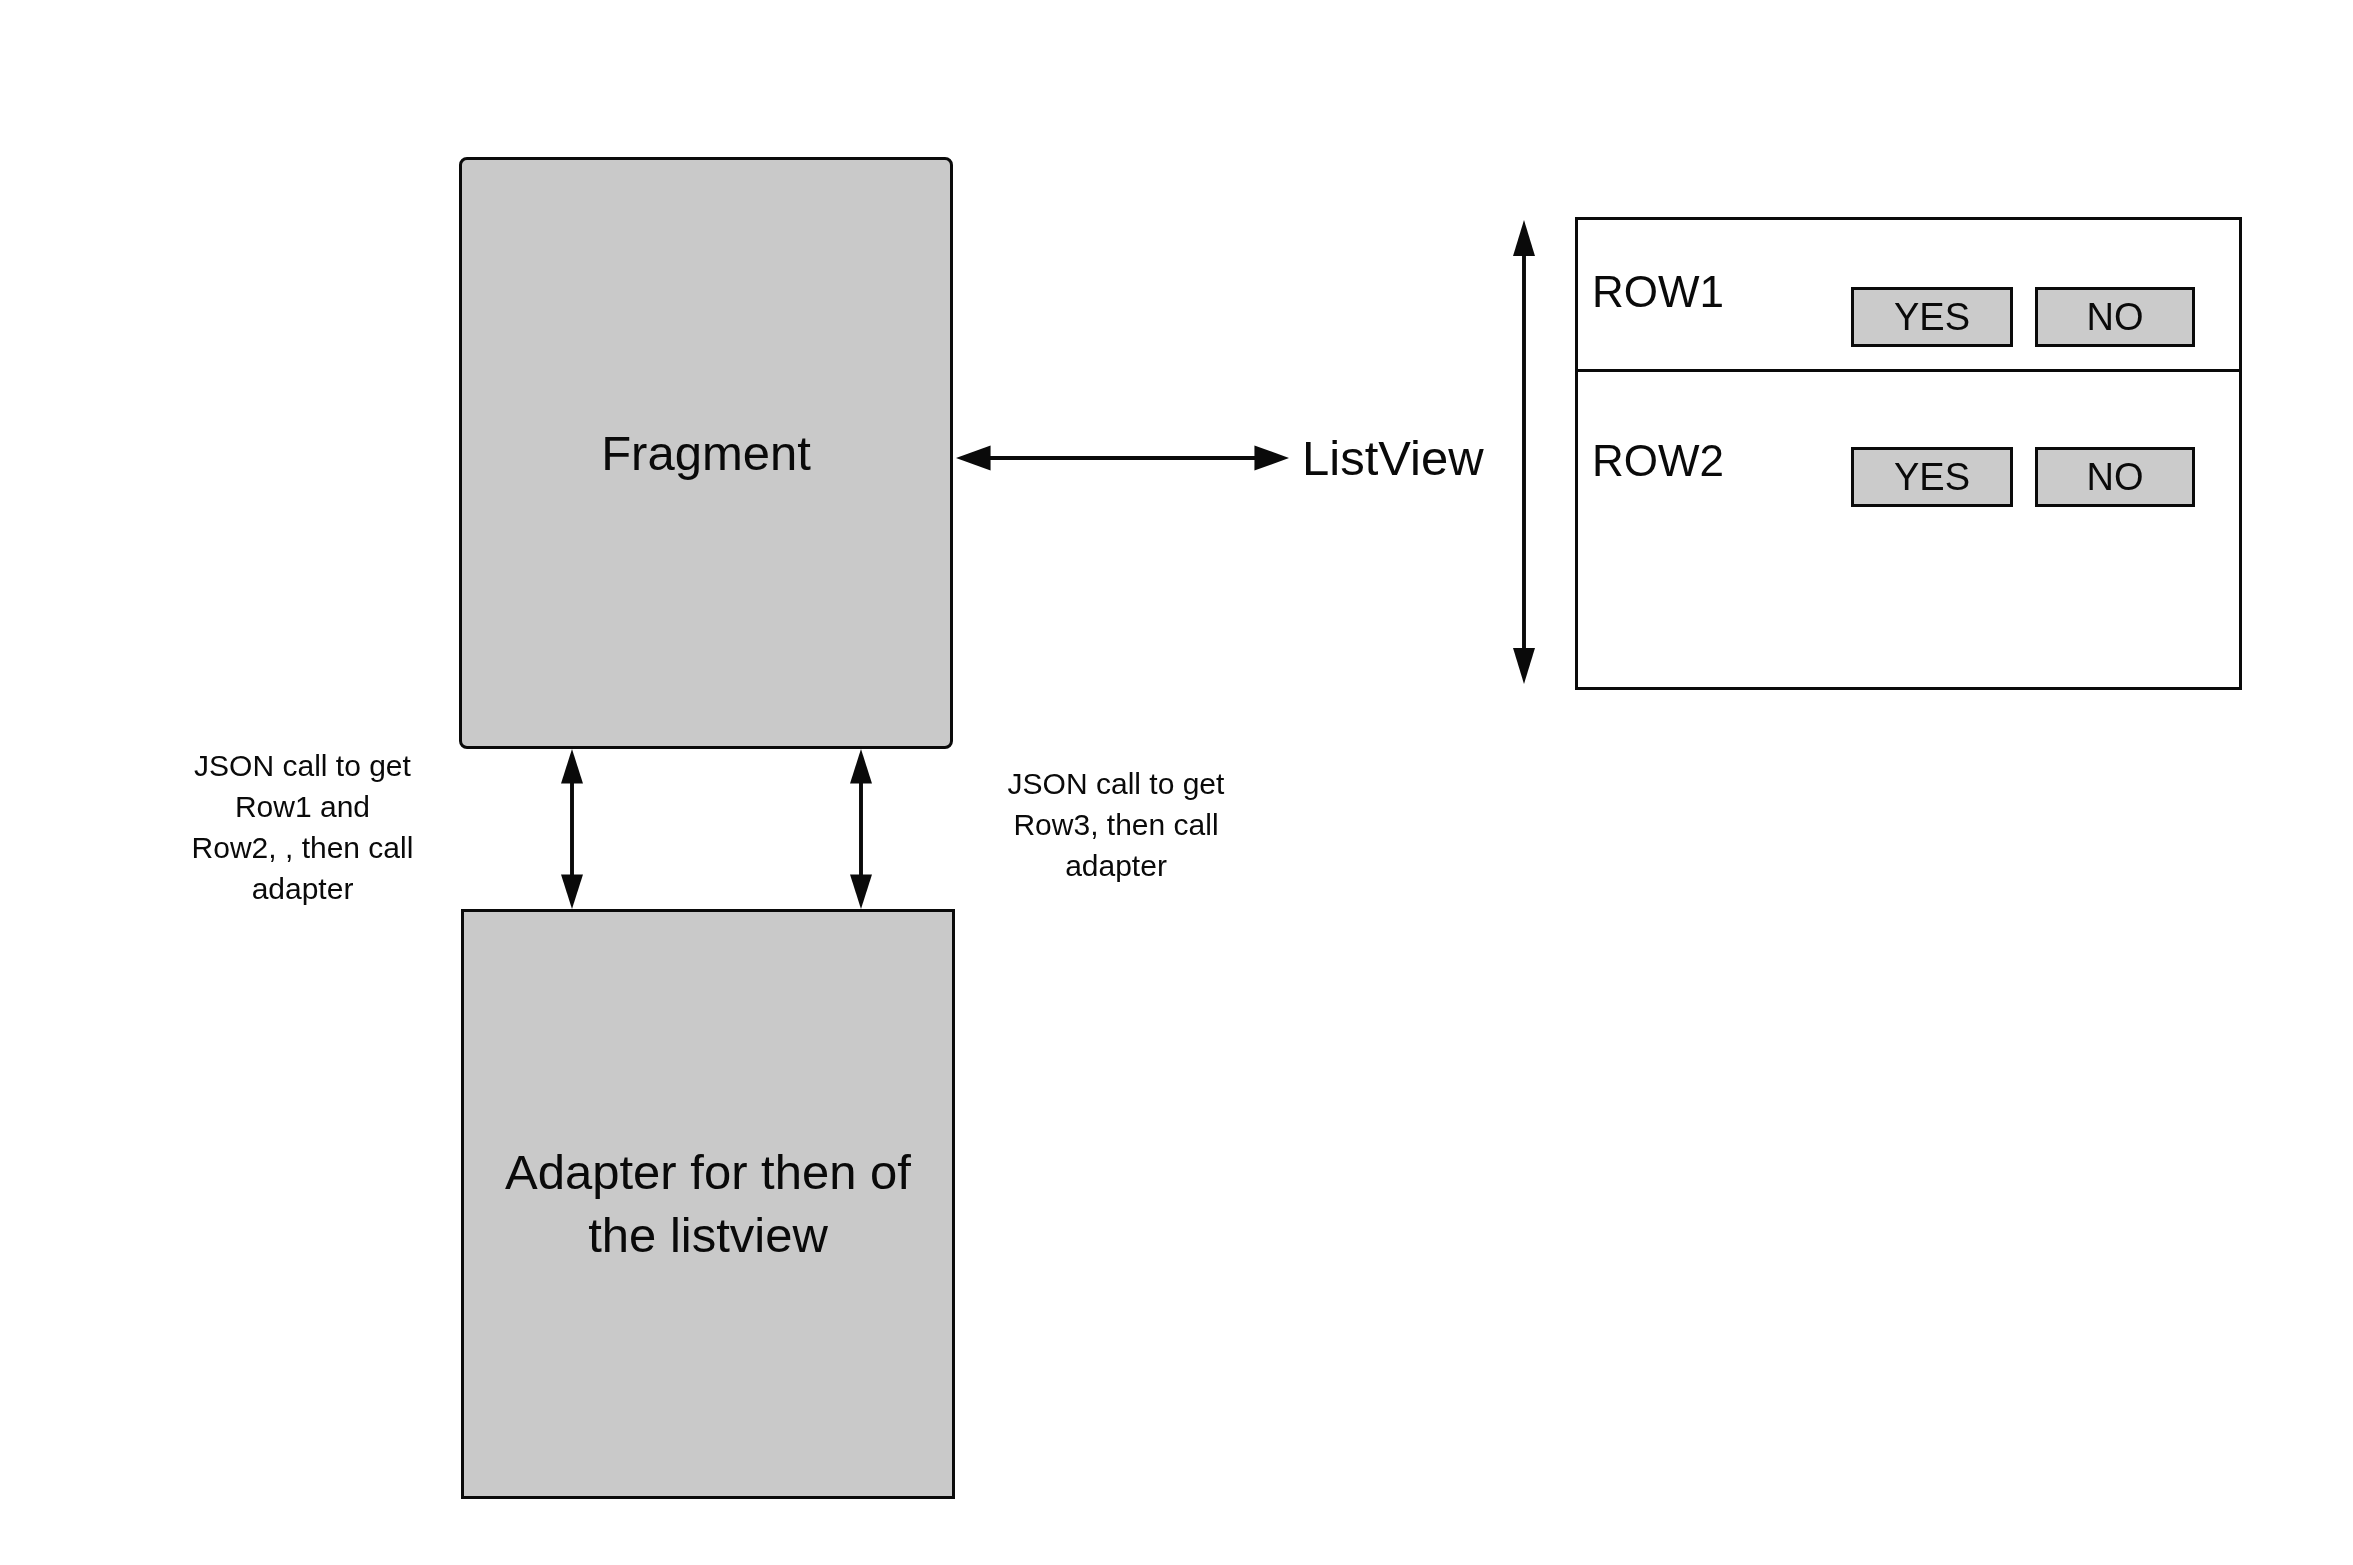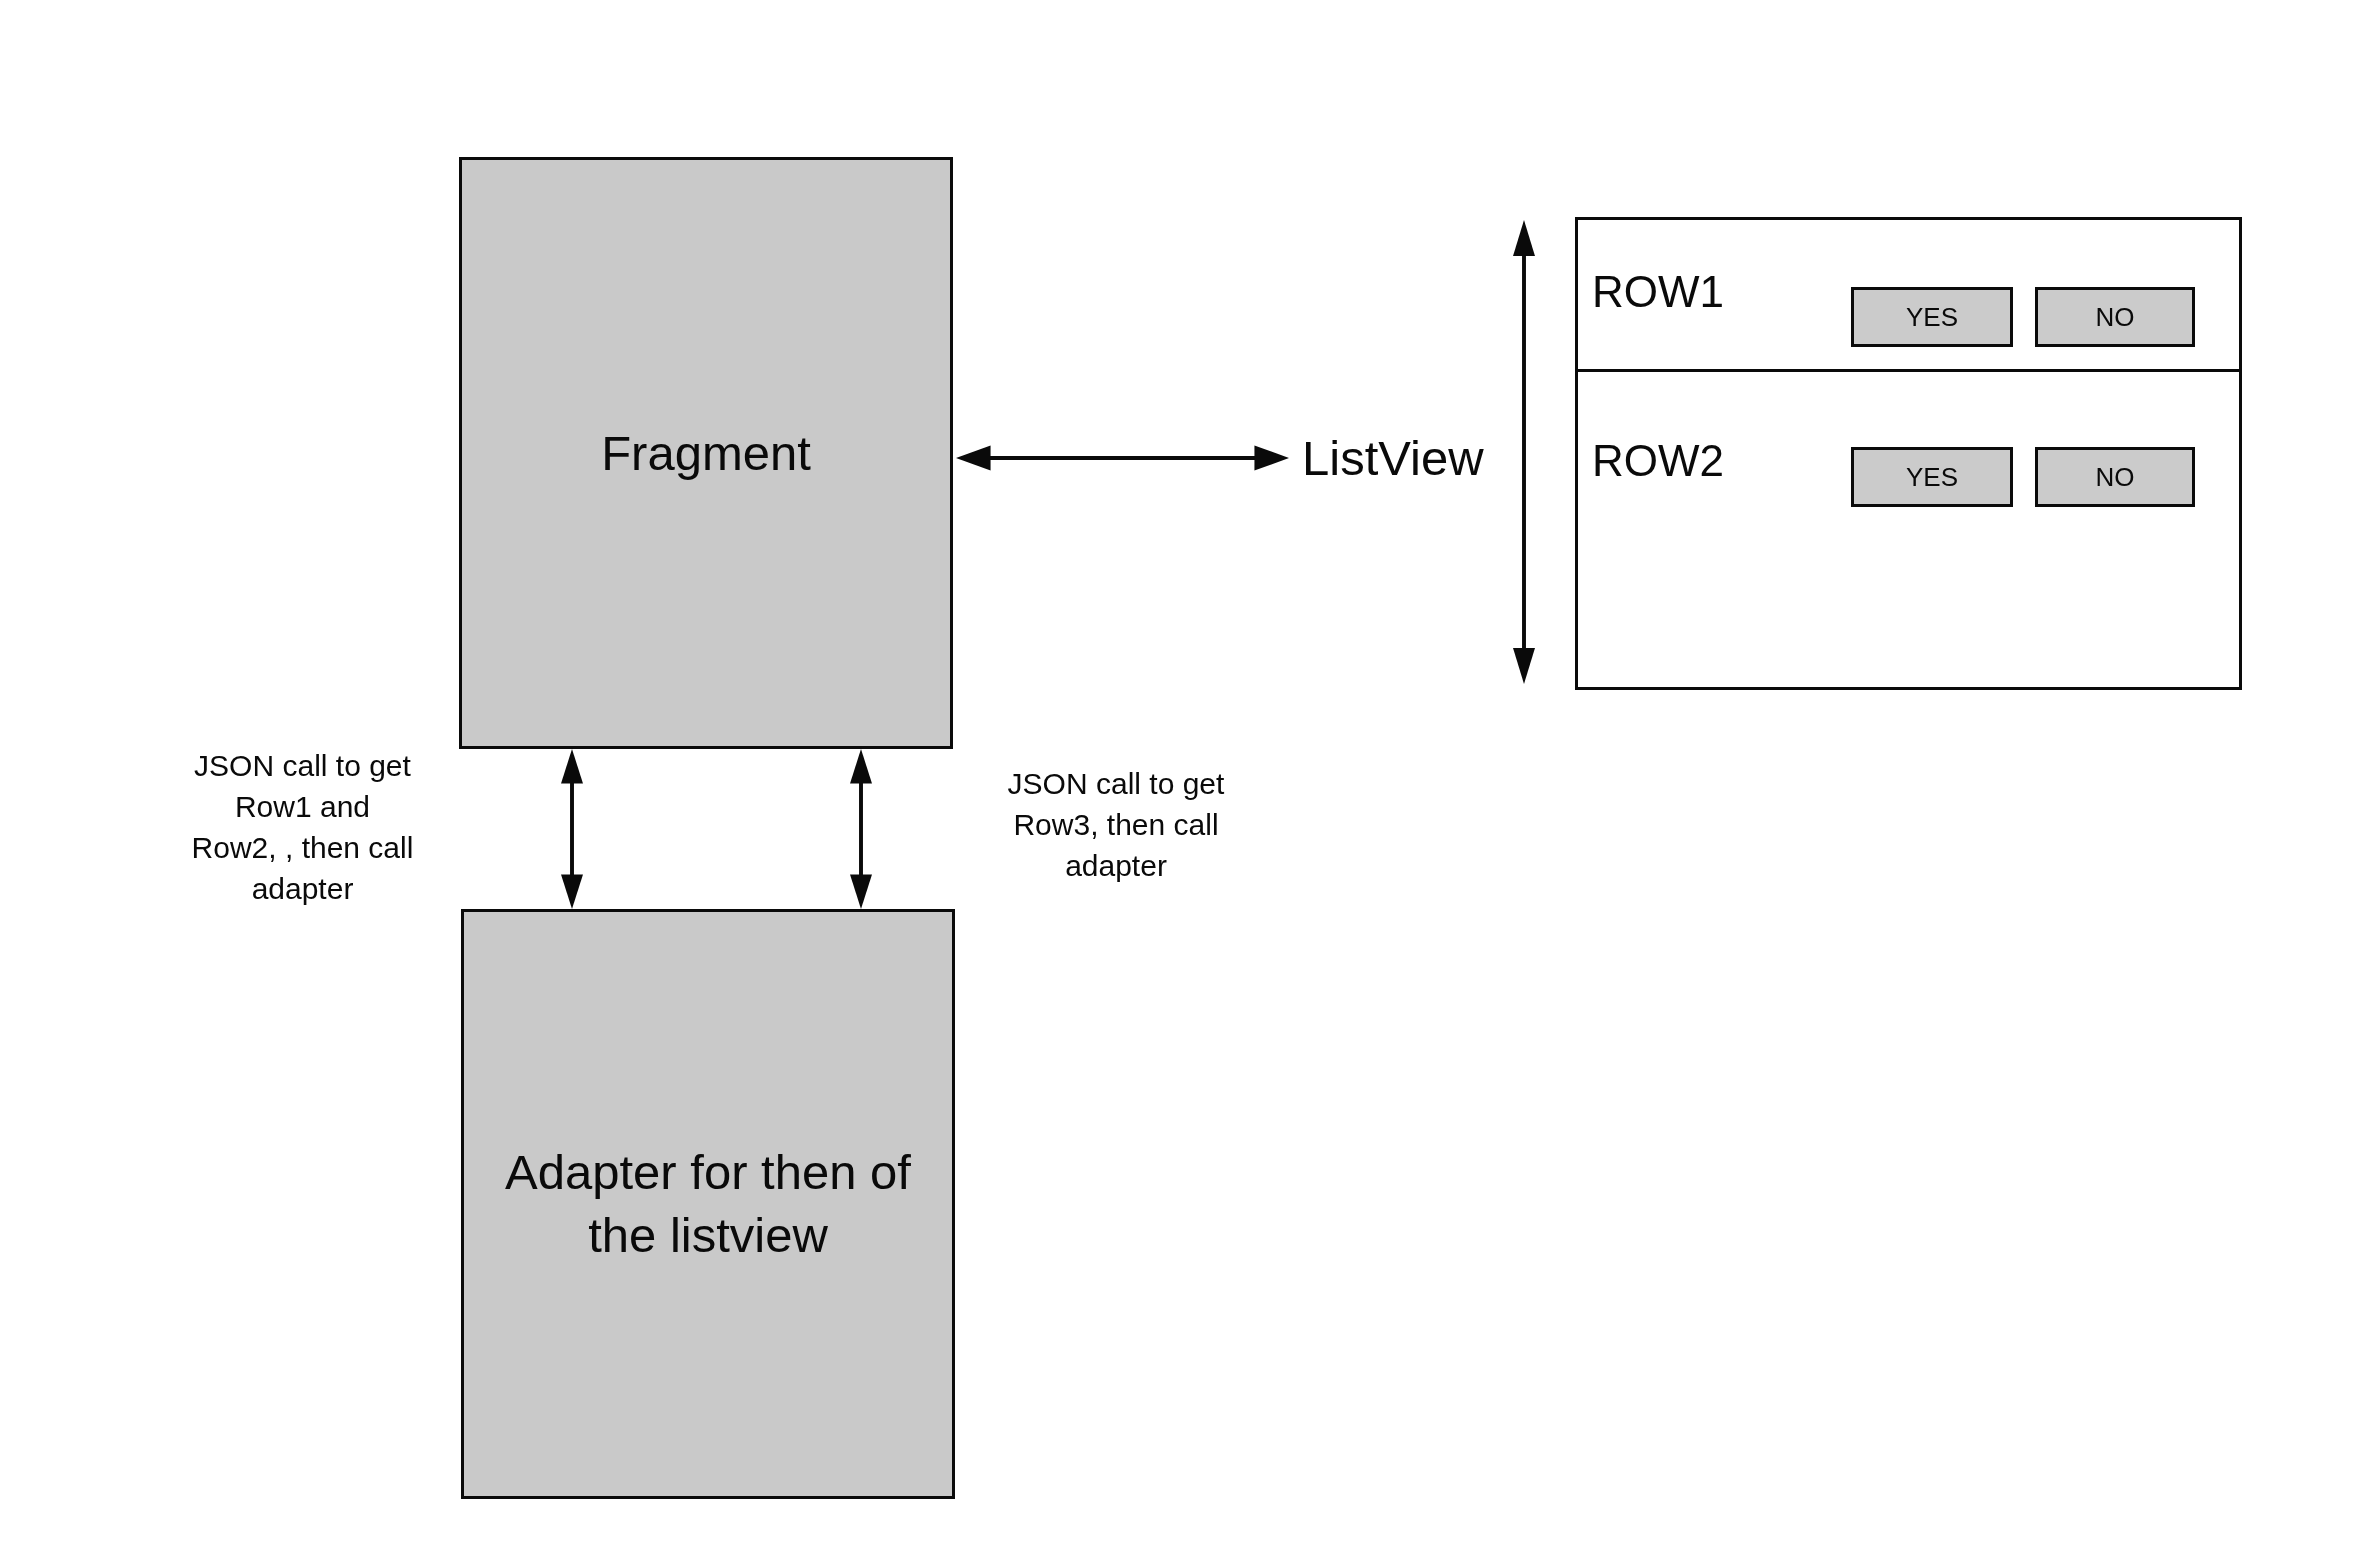--- a/index.html
+++ b/index.html
@@ -28,21 +28,21 @@
     display: flex;
     align-items: center;
     justify-content: center;
     text-align: center;
   }
   .gbox-label {
     font-size: 49px;
     line-height: 63px;
     white-space: pre-line;
   }
-  .fragment-box { left: 459px; top: 157px; width: 494px; height: 592px; }
+  .fragment-box { left: 459px; top: 157px; width: 494px; height: 592px; border-radius: 8px; }
   .adapter-box  { left: 461px; top: 909px; width: 494px; height: 590px; }
 
   
   .listview-label {
     position: absolute;
     left: 1302px; top: 430px;
     font-size: 49px;
     line-height: 56px;
     white-space: nowrap;
     text-align: right;
@@ -88,21 +88,21 @@
   .lv-row-2 .lv-row-label { top: 63px; }
   .lv-row-3 .lv-row-label { top: 56px; }
 
   .lv-btn {
     position: absolute;
     background: var(--button-fill);
     border: 3.1px solid var(--line-color);
     display: flex;
     align-items: center;
     justify-content: center;
-    font-size: 26px;
+    font-size: 38px;
     cursor: default;
   }
   .lv-row-1 .btn-yes { left: 273px; top: 67px;  width: 162px; height: 60px; }
   .lv-row-1 .btn-no  { left: 457px; top: 67px;  width: 160px; height: 60px; }
   .lv-row-2 .btn-yes { left: 273px; top: 75px;  width: 162px; height: 60px; }
   .lv-row-2 .btn-no  { left: 457px; top: 75px;  width: 160px; height: 60px; }
   .lv-row-3 .btn-cancel {
     left: 388px; top: 71px; width: 237px; height: 61px;
     background: var(--cancel-fill);
     font-size: 39px;

